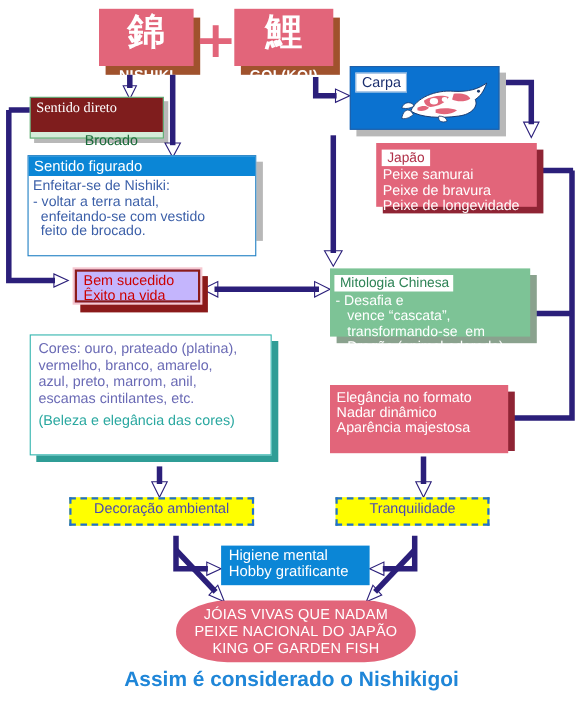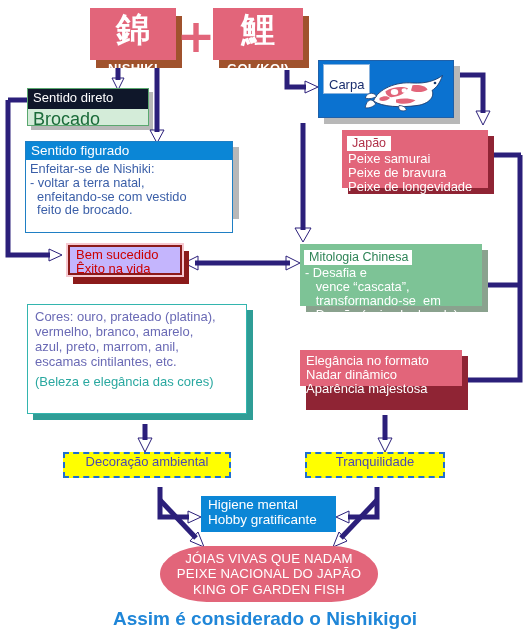--- a/index.html
+++ b/index.html
@@ -51,31 +51,32 @@
   }
 
   
   .shadow { background: rgba(0,0,0,0.28); }
 
   .box-green-hdr {
     background: #d4ecd9;
     border: 1px solid #5aa86f;
   }
   .box-green-hdr .hdr {
-    background: #0f172a;
-    color: #ffffff;
-    font-size: 13px;
-    padding: 1px 4px 4px 5px;
-    font-family: Liberation Sans, sans-serif;
+    background: #7f1d1d;
+    color: #ffffff;
+    font-size: 13px;
+    padding: 1px 4px 14px 5px;
+    font-family: Liberation Serif, serif;
   }
   .box-green-hdr .bdy {
     color: #1b6b3a;
-    font-size: 18px;
+    font-size: 13px;
     padding: 0px 4px 2px 5px;
     font-family: "Liberation Sans", sans-serif;
+    margin-left: 44px;
   }
 
   .box-blue {
     background: #ffffff;
     border: 1px solid #1f7fc4;
   }
   .box-blue .hdr {
     background: #0b86d6;
     color: #ffffff;
     font-size: 13.5px;
@@ -91,21 +92,21 @@
   }
 
   .carpa-box {
     background: #0b72d0;
     border: 1px solid #2060a8;
   }
   .carpa-label {
     background: #ffffff;
     color: #1a2e6e;
     font-size: 13px;
-    padding: 12px 5px 1px 5px;
+    padding: 0px 5px 1px 5px;
     border: 1px solid #8ab3dd;
     display: inline-block;
     font-family: "Liberation Sans", sans-serif;
   }
 
   .box-pink {
     background: #e2657a;
   }
   .box-pink .lbl {
     background: #ffffff;
@@ -377,21 +378,21 @@
     <div class="bdy">
       <div>Cores: ouro, prateado (platina),</div>
       <div>vermelho, branco, amarelo,</div>
       <div>azul, preto, marrom, anil,</div>
       <div>escamas cintilantes, etc.</div>
     </div>
     <div class="bdy2">(Beleza e elegância das cores)</div>
   </div>
 
   <div class="abs pink-shadow" style="left:306px; top:356px; width:162px; height:54px;"></div>
-  <div class="abs box-pink" style="left:300px; top:350px; width:162px; height:36px;">
+  <div class="abs box-pink" style="left:300px; top:350px; width:162px; height:62px;">
     <div class="bdy" style="padding-top:4px;">
       <div>Elegância no formato</div>
       <div>Nadar dinâmico</div>
       <div>Aparência majestosa</div>
     </div>
   </div>
 
   <div class="abs box-yellow-dash" style="left:63px; top:452px; width:168px; height:26px;">
     <span class="bdy">Decoração ambiental</span>
   </div>

